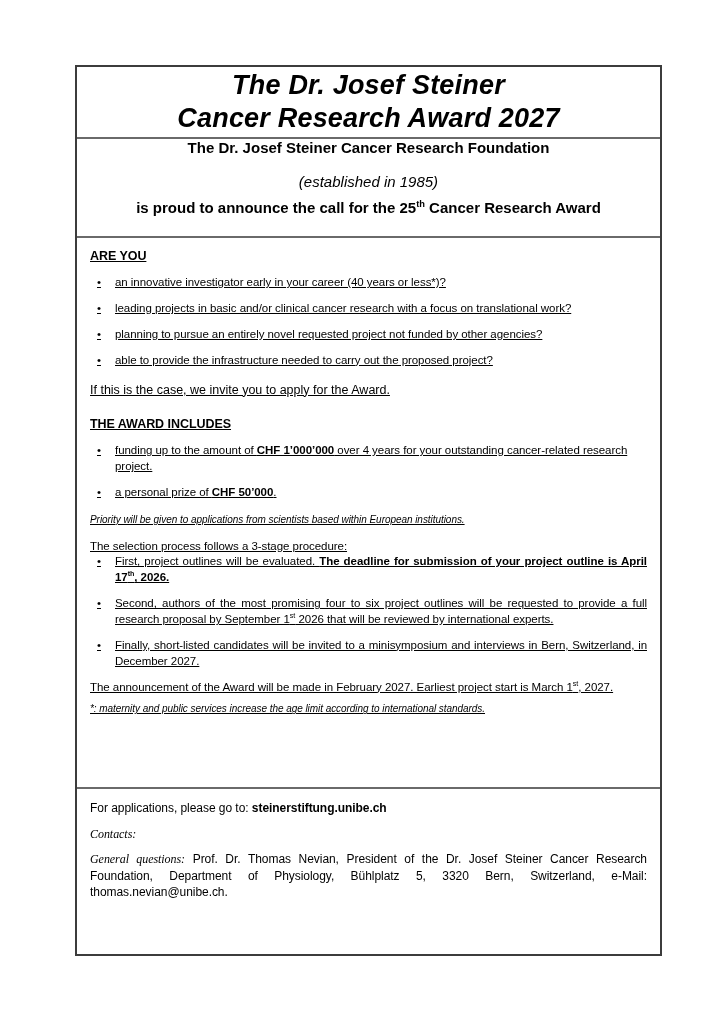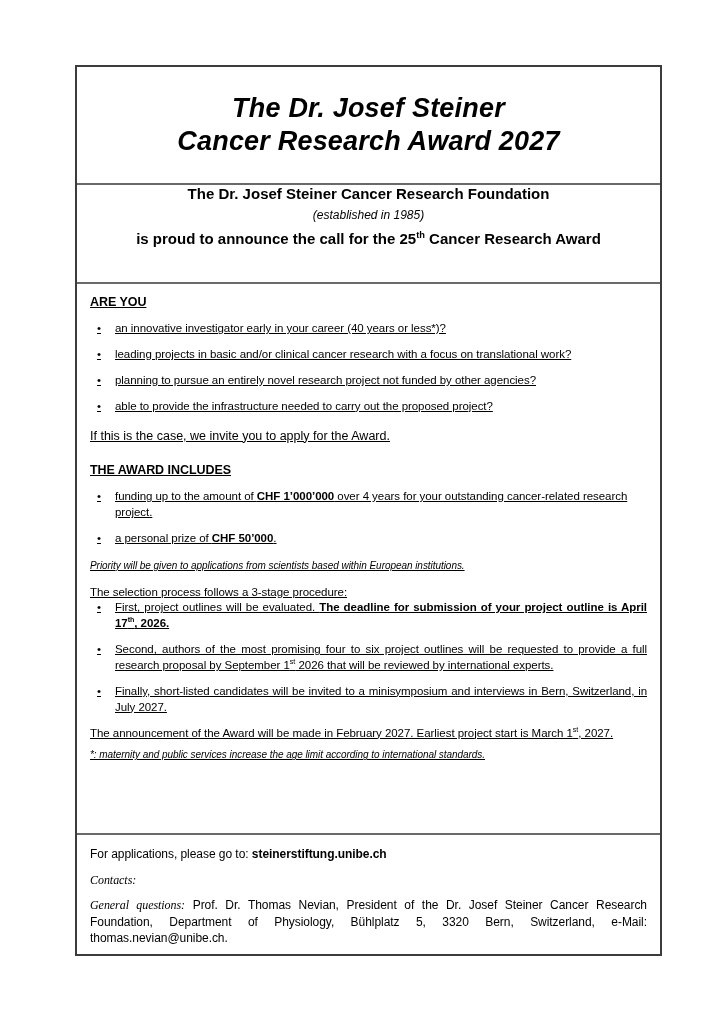--- a/index.html
+++ b/index.html
@@ -30,42 +30,42 @@
   }
   .sec {
     box-sizing: border-box;
     padding: 0 13px;
     overflow: hidden;
   }
   .sec + .sec { border-top: 2px solid #6a6a6a; }
 
   
   .sec-title {
-    height: 116px;
+    height: 70px;
     display: flex;
     align-items: center;
     justify-content: center;
     text-align: center;
   }
   .doc-title {
     font-size: 27px;
     font-weight: bold;
     font-style: italic;
     line-height: 1.22;
     letter-spacing: 0.2px;
   }
 
   
   .sec-intro {
     height: 99px;
     text-align: center;
     padding-top: 0;
   }
   .foundation { font-size: 15px; font-weight: bold; line-height: 1.2; }
-  .established { font-size: 12px; font-style: italic; margin-top: 5px; line-height: 1.2; }
+  .established { font-size: 15px; font-style: italic; margin-top: 16px; line-height: 1.2; }
   .announce { font-size: 15px; font-weight: bold; margin-top: 8px; line-height: 1.2; }
 
   
   .sec-body {
     height: 551px;
     padding-top: 10px;
     font-size: 11.5px;
     line-height: 1.38;
     letter-spacing: -0.05px;
     text-decoration: underline;
@@ -152,21 +152,21 @@
         <li>
             <span class="dot">•</span>
             <span class="btxt">an innovative investigator early in your career (40 years or less*)?</span>
           </li>
         <li>
             <span class="dot">•</span>
             <span class="btxt">leading projects in basic and/or clinical cancer research with a focus on translational work?</span>
           </li>
         <li>
             <span class="dot">•</span>
-            <span class="btxt">planning to pursue an entirely novel research project not funded by other agencies?</span>
+            <span class="btxt">planning to pursue an entirely novel requested project not funded by other agencies?</span>
           </li>
         <li>
             <span class="dot">•</span>
             <span class="btxt">able to provide the infrastructure needed to carry out the proposed project?</span>
           </li>
       </ul>
       <p class="invite">If this is the case, we invite you to apply for the Award.</p>
 
       <div class="h2">THE AWARD INCLUDES</div>
       <ul class="bullets">
@@ -187,21 +187,21 @@
         <li>
             <span class="dot">•</span>
             <span class="btxt just"><span>First, project outlines will be evaluated. </span><b><span>The deadline for submission of your project outline is April 17</span><sup>th</sup><span>, 2026.</span></b></span>
           </li>
         <li>
             <span class="dot">•</span>
             <span class="btxt just"><span>Second, authors of the most promising four to six project outlines will be requested to provide a full research proposal by September 1</span><sup>st</sup><span> 2026 that will be reviewed by international experts.</span></span>
           </li>
         <li>
             <span class="dot">•</span>
-            <span class="btxt just">Finally, short-listed candidates will be invited to a minisymposium and interviews in Bern, Switzerland, in July 2027.</span>
+            <span class="btxt just">Finally, short-listed candidates will be invited to a minisymposium and interviews in Bern, Switzerland, in December 2027.</span>
           </li>
       </ul>
 
       <p class="para just announce-para"><span>The announcement of the Award will be made in February 2027. Earliest project start is March 1</span><sup>st</sup><span>, 2027.</span></p>
 
 
       <p class="italic-note">*: maternity and public services increase the age limit according to international standards.</p>
     </section>
 
     <section class="sec sec-contact">

